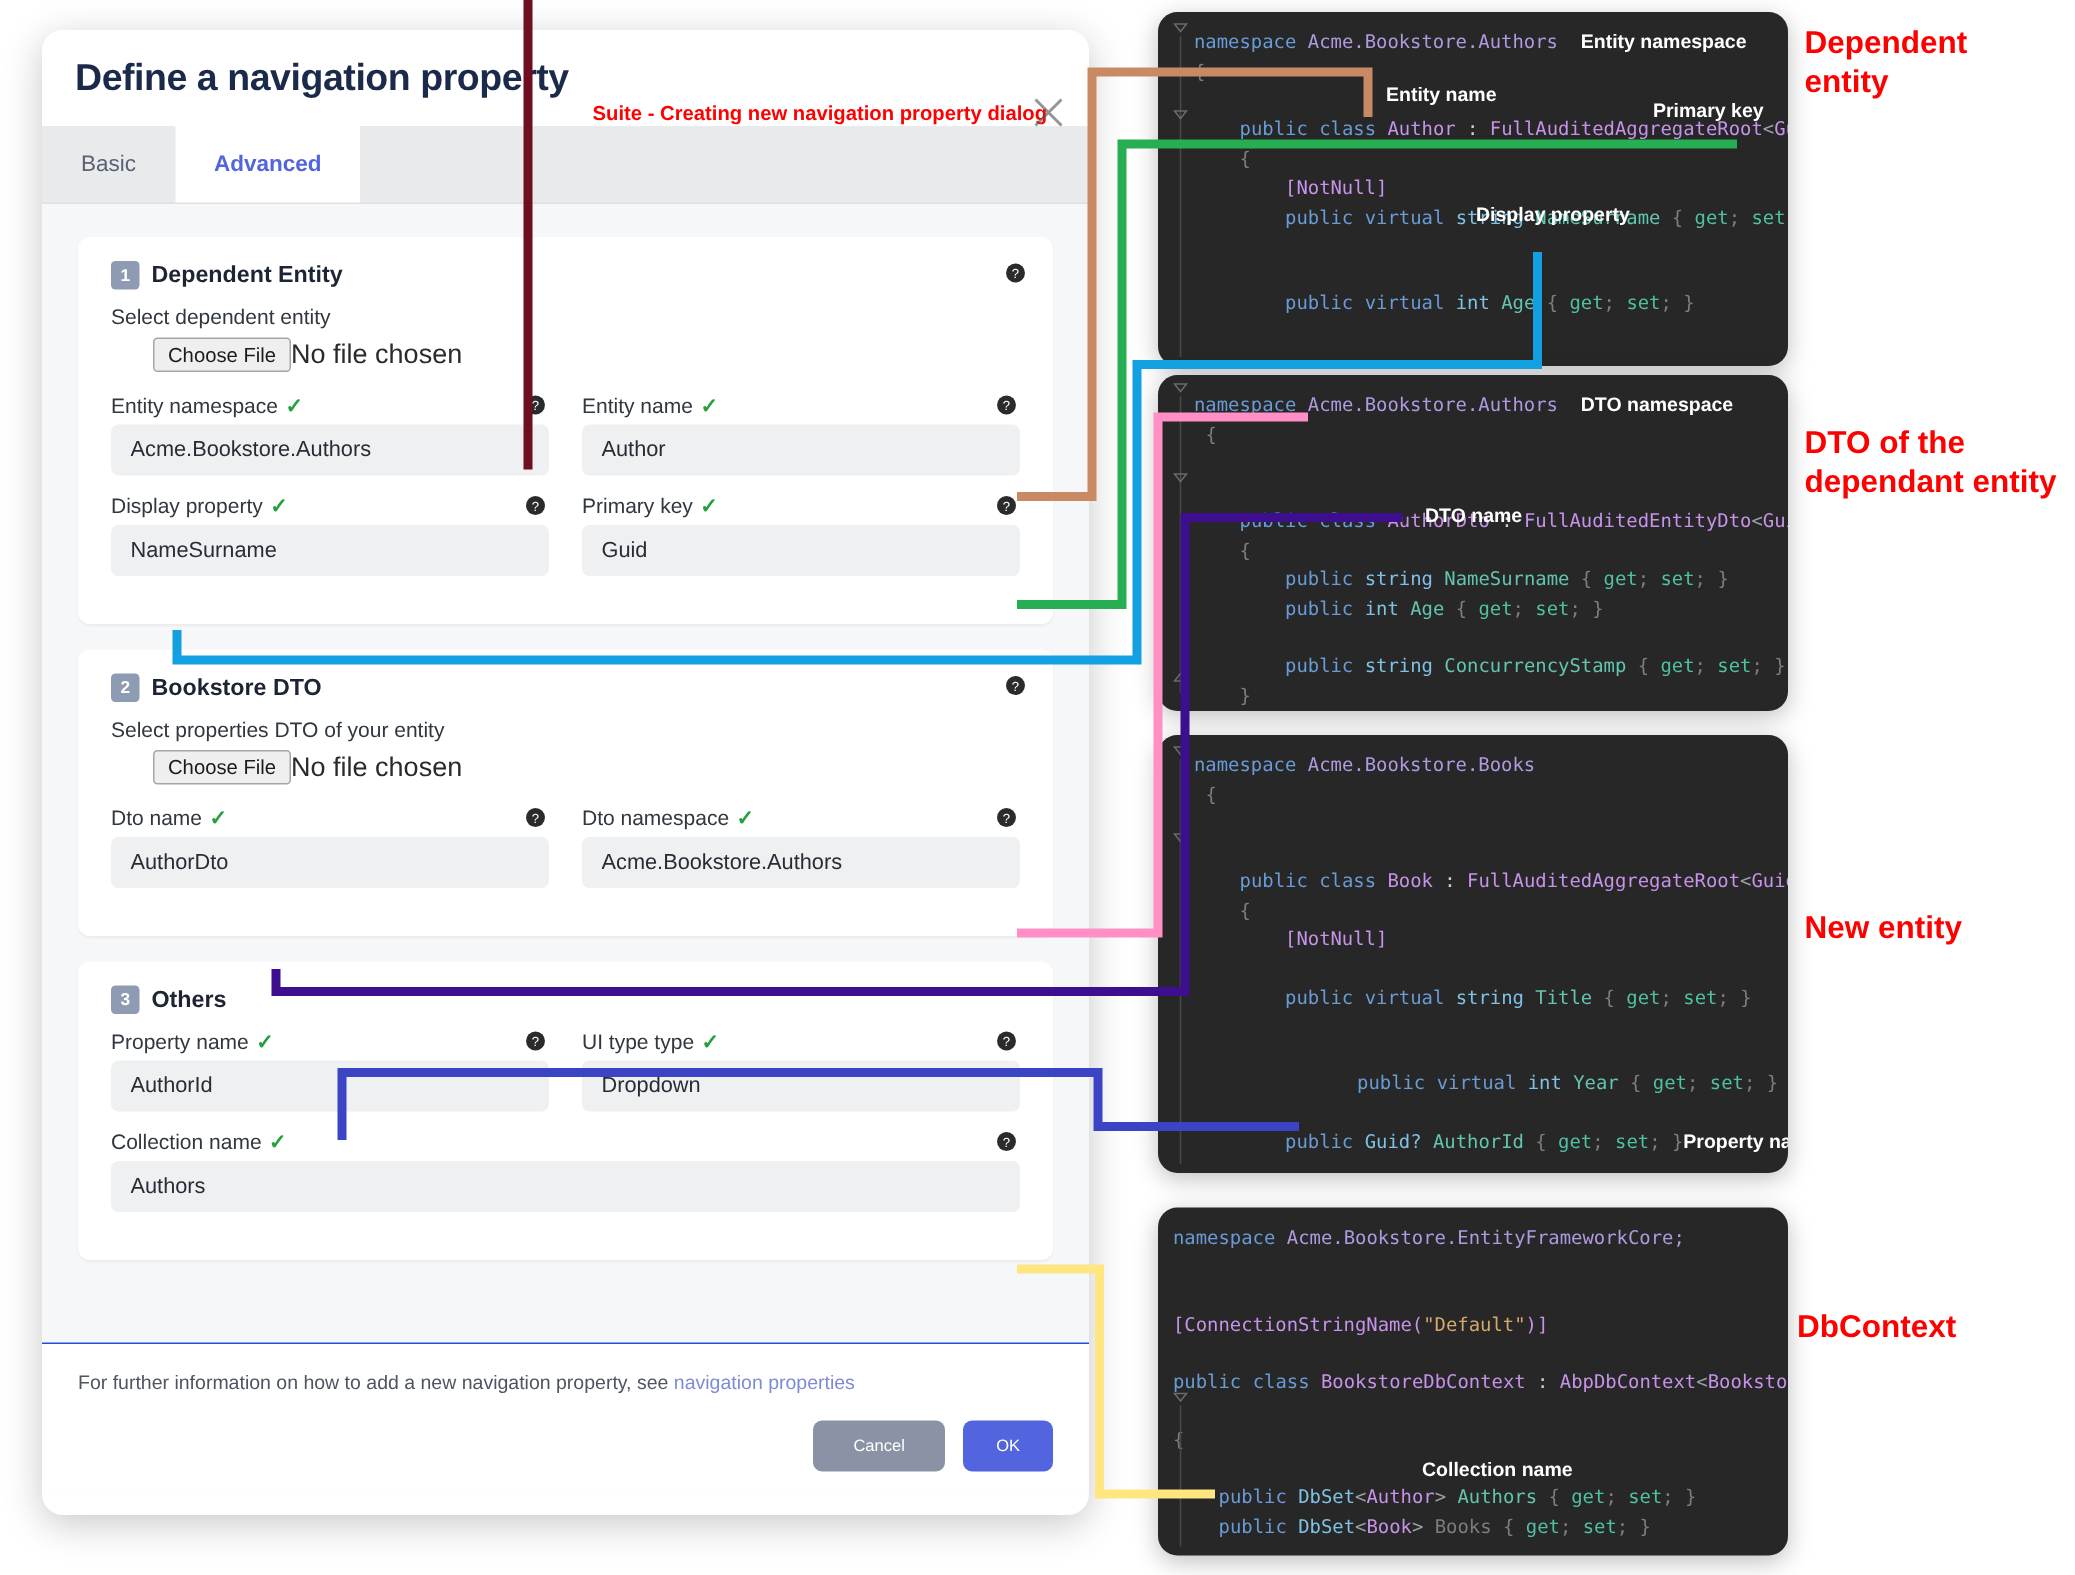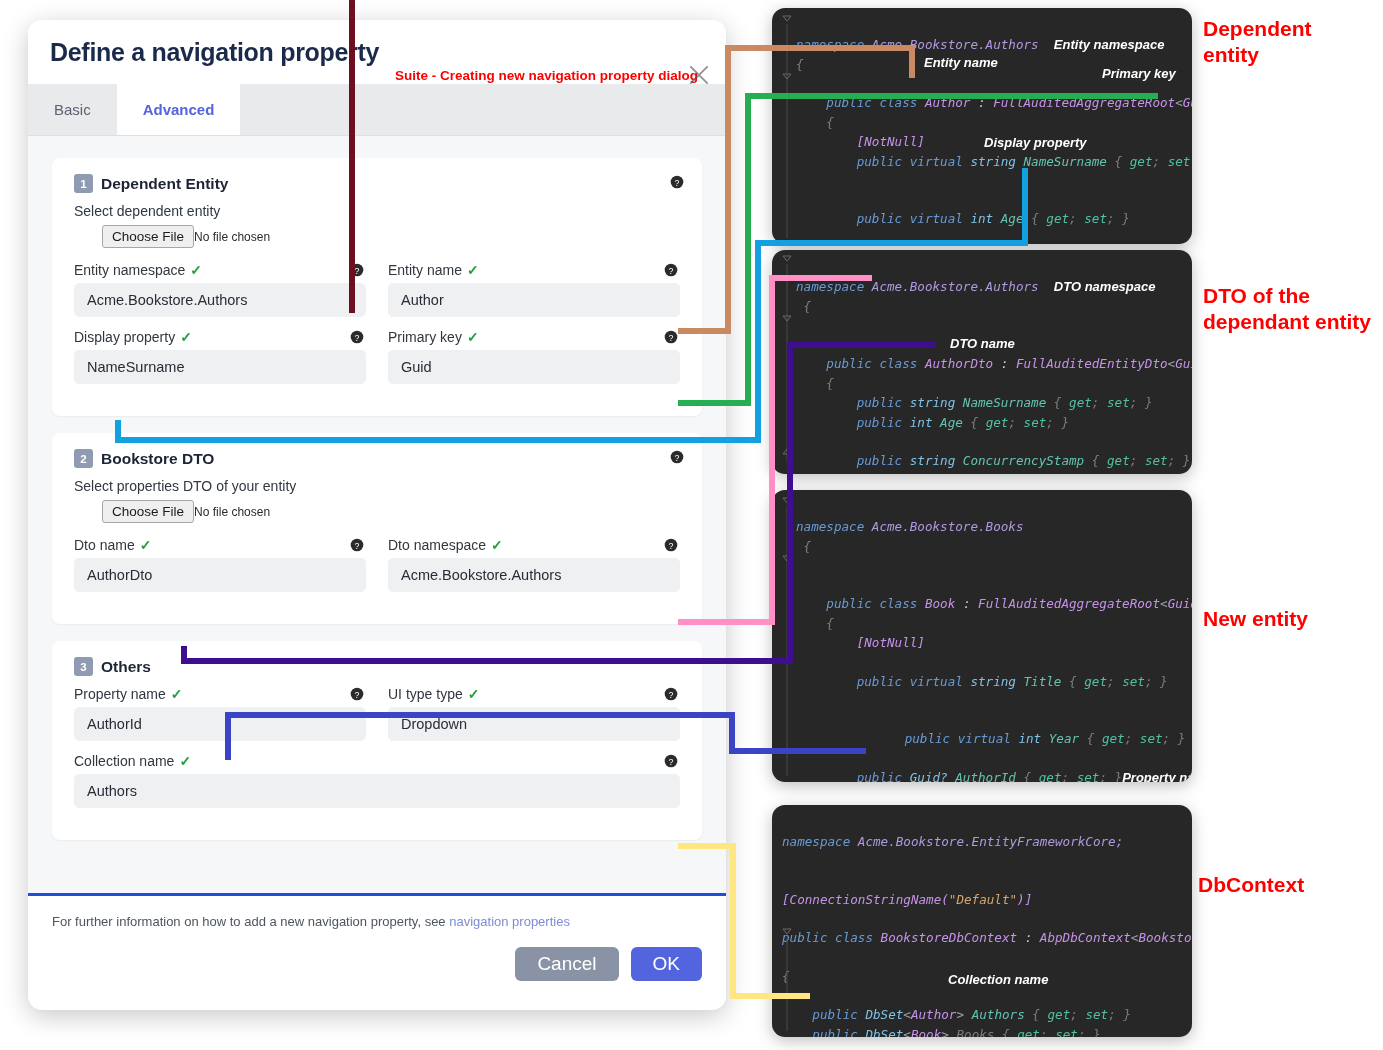--- a/index.html
+++ b/index.html
@@ -65,58 +65,58 @@
     position:absolute; width:14px; height:14px; cursor:pointer;
   }
   .help-icon.corner { right:18px; top:17px; }
 
   .sub-label { font-size:14px; color:#30373f; margin-bottom:6px; }
   .filerow { display:flex; align-items:center; gap:0; margin-bottom:14px;padding-left:28px; }
   .file-btn {
     border:1px solid #a6a6a6; background:#efefef; border-radius:3px;
     padding:3px 9px; font-size:13.5px; color:#1b1b1b; cursor:pointer;
   }
-  .file-none { font-size:12px; color:#2b2b2b; }
+  .file-none { font-size:18px; color:#2b2b2b; }
 
   .row { display:flex; gap:22px; }
   .field { flex:1; position:relative; margin-bottom:12px; }
   .field.full { flex:0 0 100%; }
   .flabel {
     font-size:14px; color:#30373f; margin-bottom:5px;
     display:flex; align-items:center; gap:5px;
   }
   .check { color:#25a03c; font-size:14px; font-weight:700; line-height:1; }
   .finput {
     width:100%; height:34px; background:#eff0f2; border:1px solid #eff0f2;
     border-radius:5px; font-size:14.5px; color:#272d36;
     padding:0 12px; font-family:"Liberation Sans", sans-serif;
   }
   .field .help-icon { right:2px; top:1px; }
 
   #dialog-footer {
     position:absolute; left:0; bottom:0; width:100%; background:#fff;
-    padding:18px 24px 16px 24px; border-top:3px solid #1d4ed8;
+    padding:18px 24px 16px 24px; border-top:1px solid #1d4ed8;
   }
   #footer-note { font-size:13px; color:#4d5562; }
   #footer-note a { color:#7e8bd6; text-decoration:none; }
   #footer-buttons { display:flex; justify-content:flex-end; gap:12px; margin-top:18px; }
   .btn {
     border:none; border-radius:6px; padding:0 22px; height:34px;
-    font-size:19px; color:#fff; cursor:pointer;
+    font-size:11px; color:#fff; cursor:pointer;
     font-family:"Liberation Sans", sans-serif;
   }
   .btn-cancel { background:#8a93a5; min-width:88px; }
   .btn-ok { background:#5364df; min-width:58px; }
 
   
   .code-panel {
     position:absolute; background:#272727; border-radius:13px;
     box-shadow:0 4px 16px rgba(0,0,0,.25);
     font-family:"DejaVu Sans Mono", monospace; font-size:12.6px;
-    color:#c9d1d9; overflow:hidden; padding:27px 0 10px 0;font-style:italic;
+    color:#c9d1d9; overflow:hidden; padding:10px 0 10px 0;
   }
   .code-panel .gutter {
     position:absolute; left:8px; top:0; bottom:0; width:14px;
   }
   .cline { white-space:pre; line-height:19.5px; padding-left:8px; }
   .kw   { color:#699bd6; }
   .ns   { color:#b099e0; }
   .type { color:#7fc2e6; }
   .cls  { color:#c792ea; }
   .attr { color:#c792ea; }

